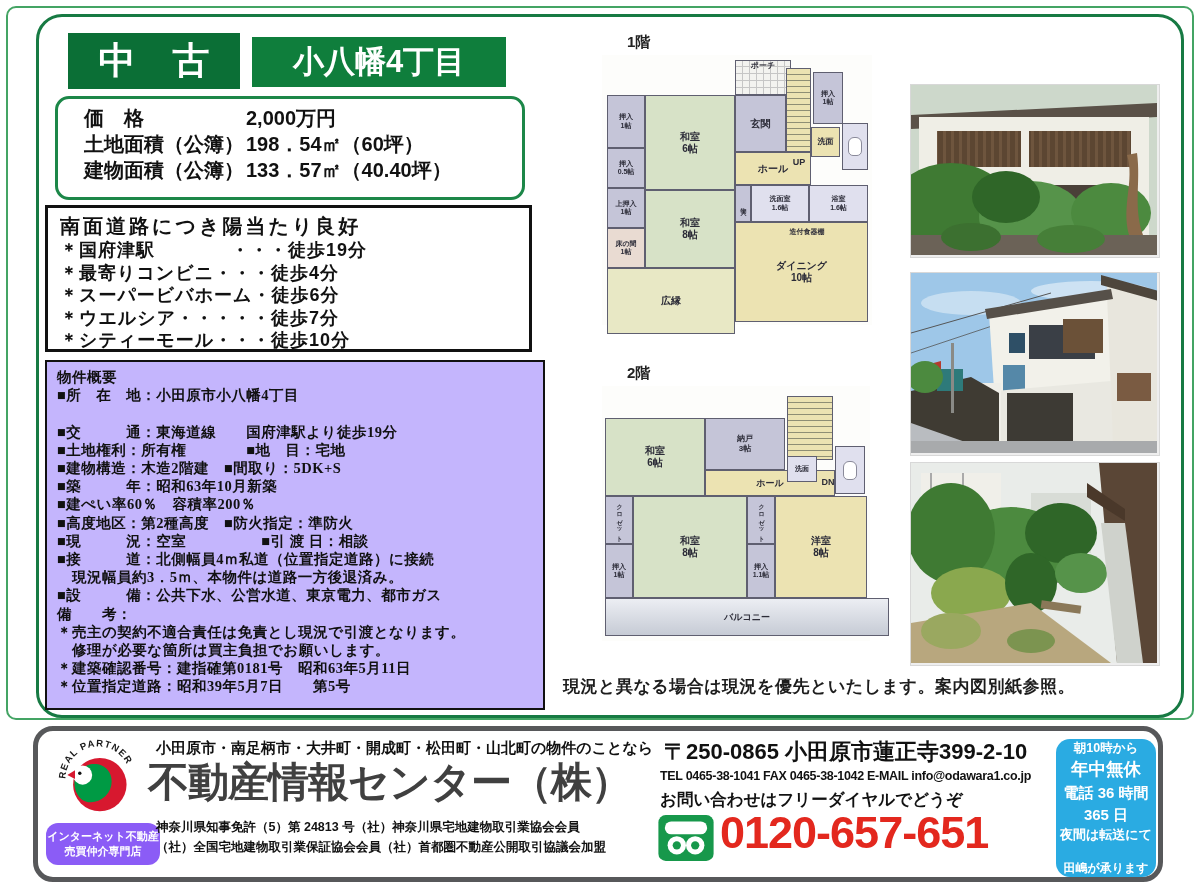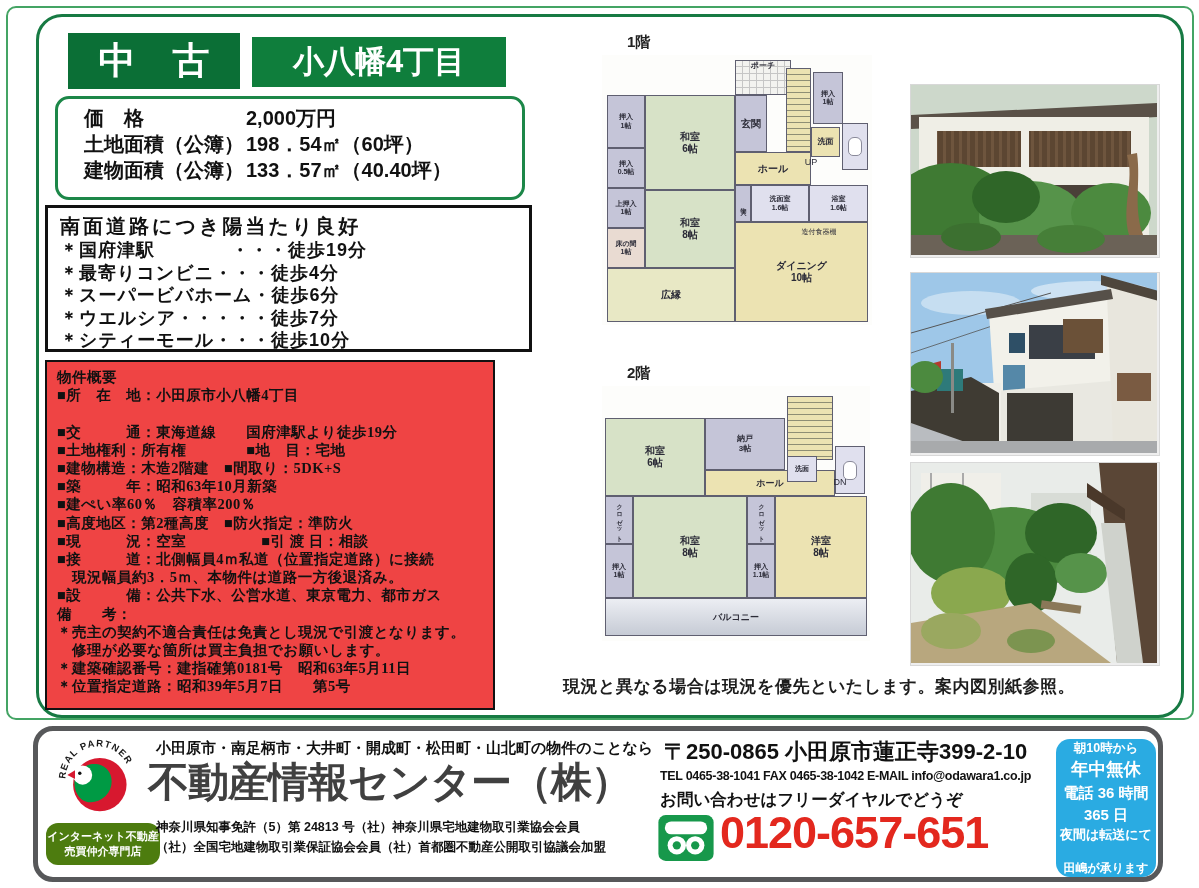--- a/index.html
+++ b/index.html
@@ -26,42 +26,42 @@
   .pr-label{width:162px;flex:none;}
   .price-asof{margin:16px 0 0 255px;font-size:17px;font-weight:bold;}
 
   
   .south-box{left:45px;top:205px;width:487px;height:147px;border:3px solid #111;
     padding:5px 0 0 12px;box-sizing:border-box;overflow:hidden;background:#fff;}
   .south-title{font-size:20px;font-weight:bold;letter-spacing:3px;line-height:26px;white-space:nowrap;}
   .south-box [data-list] > div{font-size:18px;font-weight:bold;line-height:22.5px;letter-spacing:1px;white-space:nowrap;}
 
   
-  .overview-box{left:45px;top:360px;width:450px;height:350px;border:2.5px solid #111;
-    padding:6px 0 0 10px;box-sizing:border-box;overflow:hidden;background:#ef4444;
+  .overview-box{left:45px;top:360px;width:500px;height:350px;border:2.5px solid #111;
+    padding:6px 0 0 10px;box-sizing:border-box;overflow:hidden;background:#c4b5fd;
     font-family:"Liberation Serif", serif;}
   .overview-box [data-list] > div{font-size:14.5px;font-weight:bold;line-height:18.2px;min-height:18.2px;
     white-space:nowrap;letter-spacing:.5px;}
 
   
   .floor-label{font-size:15px;font-weight:bold;color:#222;}
   .plan{background:#fdfdfb;}
   .plan-1f{left:602px;top:55px;width:270px;height:270px;}
   .plan-2f{left:602px;top:386px;width:268px;height:255px;}
   .room{position:absolute;border:1.5px solid #5f5f70;box-sizing:border-box;
     display:flex;align-items:center;justify-content:center;text-align:center;
     font-size:9px;font-weight:600;color:#2c2c38;white-space:pre-line;line-height:1.2;}
   .c-g{background:#d7e2c7;}
   .c-y{background:#ece3b2;}
   .c-p{background:#c5c5d8;}
   .c-l{background:#e0e0ee;}
   .c-k{background:#e9dbd2;}
   .c-e{background:#e8e8c5;}
   .c-w{background:#f7f7f4;}
-  .c-n{background:transparent;border:none !important;font-weight:normal;margin-left:12px;}
+  .c-n{background:transparent;border:none !important;font-weight:bold;}
   .stairs{background-image:repeating-linear-gradient(180deg,rgba(120,120,95,.0) 0 5px,#8e8e74 5px 6px);background-color:#ece3b2;}
   .porch{background-image:repeating-linear-gradient(0deg,transparent 0 6px,#c6c6c6 6px 7px),
     repeating-linear-gradient(90deg,transparent 0 6px,#c6c6c6 6px 7px);background-color:#f3f3f0;
     align-items:flex-start;justify-content:center;}
   .balcony{background:linear-gradient(180deg,#eceef3,#c6cbd5) !important;}
   .vert{writing-mode:vertical-rl;letter-spacing:1px;}
   .wc::after{content:"";position:absolute;width:12px;height:17px;background:#fff;
     border:1px solid #8a8a9a;border-radius:6px 6px 5px 5px;}
 
   .plan-caption{left:563px;top:675px;width:610px;font-size:17px;font-weight:600;letter-spacing:.5px;color:#1d1d1d;white-space:nowrap;}
@@ -71,21 +71,21 @@
   .photo svg{display:block;}
   .photo-1{left:910px;top:84px;width:248px;height:172px;}
   .photo-2{left:910px;top:272px;width:248px;height:182px;}
   .photo-3{left:910px;top:462px;width:248px;height:202px;}
 
   
   .footer{left:33px;top:726px;width:1130px;height:156px;border:5px solid #57585a;border-radius:20px;
     background:#fff;box-sizing:border-box;}
   .footer-inner{position:relative;width:100%;height:100%;}
   .logo{left:14px;top:4px;width:88px;height:84px;}
-  .badge{left:8px;top:92px;width:114px;height:42px;background:#4d7c0f;border-radius:12px;
+  .badge{left:8px;top:92px;width:114px;height:42px;background:#8b5cf6;border-radius:12px;
     display:flex;flex-direction:column;align-items:center;justify-content:center;color:#fff;
     font-size:11px;font-weight:bold;line-height:15px;white-space:nowrap;}
   .area-line{left:118px;top:8px;font-size:15px;font-weight:bold;white-space:nowrap;}
   .company{left:110px;top:24px;font-size:41px;font-weight:bold;letter-spacing:-1px;white-space:nowrap;color:#404040;}
   .license1{left:118px;top:88px;font-size:12.5px;font-weight:600;white-space:nowrap;}
   .license2{left:118px;top:108px;font-size:12.5px;font-weight:600;white-space:nowrap;}
   .postal{left:626px;top:6px;font-size:22px;font-weight:bold;white-space:nowrap;}
   .telline{left:622px;top:38px;font-size:12.5px;font-weight:bold;letter-spacing:-.3px;white-space:nowrap;}
   .inquiry{left:622px;top:58px;font-size:16.5px;font-weight:bold;white-space:nowrap;}
   .freedial-icon{left:620px;top:84px;width:56px;height:46px;}
@@ -164,21 +164,21 @@
       <div>＊位置指定道路：昭和39年5月7日　　第5号</div>
     </div>
 </div>
 
 <div class="abs floor-label" style="left:627px;top:33px;">1階</div>
 <div class="abs plan plan-1f" data-list="floorplans.floor1.rooms">
     <div class="room c-w porch" style="left: 133px; top: 5px; width: 56px; height: 35px; font-size: 8px;">ポーチ</div>
     <div class="room c-y stairs" style="left: 184px; top: 13px; width: 25px; height: 84px;"></div>
     <div class="room c-p" style="left: 211px; top: 17px; width: 30px; height: 52px; font-size: 7px;">押入
 1帖</div>
-    <div class="room c-p" style="left: 133px; top: 40px; width: 32px; height: 57px; font-size: 10px;">玄関</div>
+    <div class="room c-p" style="left: 133px; top: 40px; width: 51px; height: 57px; font-size: 10px;">玄関</div>
     <div class="room c-y" style="left: 209px; top: 72px; width: 29px; height: 30px; font-size: 8px;">洗面</div>
     <div class="room c-l wc" style="left: 240px; top: 68px; width: 26px; height: 47px;"></div>
     <div class="room c-p" style="left: 5px; top: 40px; width: 38px; height: 53px; font-size: 7px;">押入
 1帖</div>
     <div class="room c-g" style="left: 43px; top: 40px; width: 90px; height: 95px; font-size: 10px;">和室
 6帖</div>
     <div class="room c-p" style="left: 5px; top: 93px; width: 38px; height: 40px; font-size: 7px;">押入
 0.5帖</div>
     <div class="room c-p" style="left: 5px; top: 133px; width: 38px; height: 40px; font-size: 7px;">上押入
 1帖</div>
@@ -189,21 +189,21 @@
     <div class="room c-y" style="left: 133px; top: 97px; width: 76px; height: 33px; font-size: 10px;">ホール</div>
     <div class="room c-n" style="left: 184px; top: 99px; width: 26px; height: 16px; font-size: 9px;">UP</div>
     <div class="room c-p vert" style="left: 133px; top: 130px; width: 16px; height: 37px; font-size: 6px;">物入</div>
     <div class="room c-l" style="left: 149px; top: 130px; width: 58px; height: 37px; font-size: 7px;">洗面室
 1.6帖</div>
     <div class="room c-l" style="left: 207px; top: 130px; width: 59px; height: 37px; font-size: 7px;">浴室
 1.6帖</div>
     <div class="room c-y" style="left: 133px; top: 167px; width: 133px; height: 100px; font-size: 10px;">ダイニング
 10帖</div>
     <div class="room c-n" style="left: 160px; top: 171px; width: 90px; height: 12px; font-size: 7px;">造付食器棚</div>
-    <div class="room c-e" style="left: 5px; top: 213px; width: 128px; height: 54px; font-size: 10px;">広縁</div>
+    <div class="room c-e" style="left: 5px; top: 213px; width: 128px; height: 66px; font-size: 10px;">広縁</div>
   </div>
 
 <div class="abs floor-label" style="left:627px;top:364px;">2階</div>
 <div class="abs plan plan-2f" data-list="floorplans.floor2.rooms">
     <div class="room c-y stairs" style="left: 185px; top: 10px; width: 46px; height: 64px;"></div>
     <div class="room c-g" style="left: 3px; top: 32px; width: 100px; height: 78px; font-size: 10px;">和室
 6帖</div>
     <div class="room c-p" style="left: 103px; top: 32px; width: 80px; height: 52px; font-size: 8px;">納戸
 3帖</div>
     <div class="room c-y" style="left: 103px; top: 84px; width: 130px; height: 26px; font-size: 9px;">ホール</div>
@@ -213,21 +213,21 @@
     <div class="room c-p vert" style="left: 3px; top: 110px; width: 28px; height: 48px; font-size: 6px;">クロゼット</div>
     <div class="room c-p" style="left: 3px; top: 158px; width: 28px; height: 54px; font-size: 7px;">押入
 1帖</div>
     <div class="room c-g" style="left: 31px; top: 110px; width: 114px; height: 102px; font-size: 10px;">和室
 8帖</div>
     <div class="room c-p vert" style="left: 145px; top: 110px; width: 28px; height: 48px; font-size: 6px;">クロゼット</div>
     <div class="room c-p" style="left: 145px; top: 158px; width: 28px; height: 54px; font-size: 7px;">押入
 1.1帖</div>
     <div class="room c-y" style="left: 173px; top: 110px; width: 92px; height: 102px; font-size: 10px;">洋室
 8帖</div>
-    <div class="room c-w balcony" style="left: 3px; top: 212px; width: 262px; height: 38px; font-size: 9px;">バルコニー</div>
+    <div class="room c-w balcony" style="left: 3px; top: 212px; width: 284px; height: 38px; font-size: 9px;">バルコニー</div>
   </div>
 
 <div class="abs plan-caption">現況と異なる場合は現況を優先といたします。案内図別紙参照。</div>
 
 <div class="abs photo photo-1">
   <svg width="246" height="170" viewBox="0 0 246 170">
     <rect width="246" height="170" fill="#cdd8cb"></rect>
     <polygon points="0,30 246,18 246,32 0,44" fill="#5a5148"></polygon>
     <rect x="8" y="32" width="230" height="118" fill="#efeee6"></rect>
     <rect x="26" y="46" width="194" height="36" fill="#5c4632"></rect>

